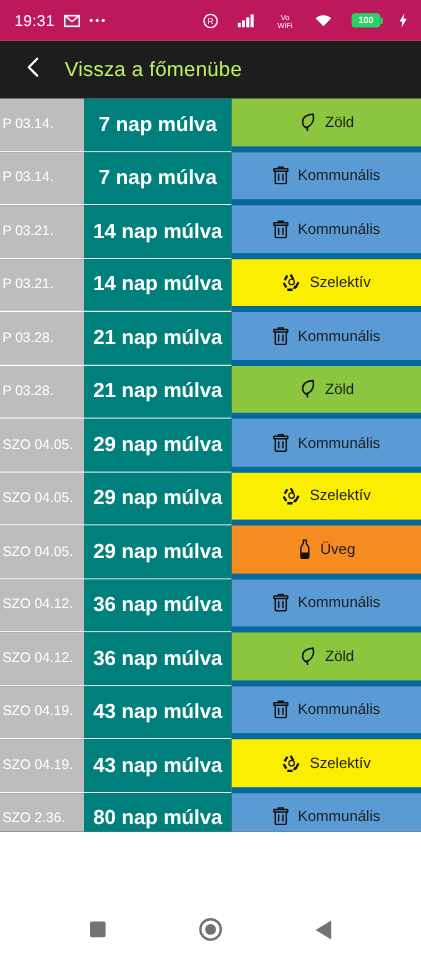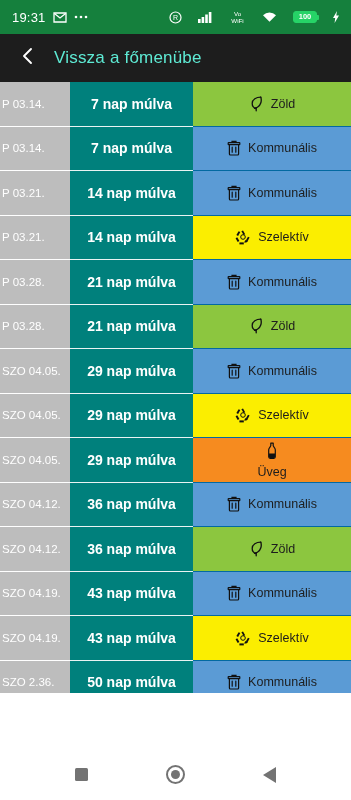--- a/index.html
+++ b/index.html
@@ -7,21 +7,21 @@
     width: 351px; height: 800px;
     font-family: "Liberation Sans", sans-serif;
     background: #ffffff;
     overflow: hidden;
   }
   #app { position: relative; width: 351px; height: 800px; }
 
   
   .statusbar {
     height: 34px; width: 100%;
-    background: #15803d;
+    background: #be185d;
     display: flex; align-items: center;
     padding: 0 12px;
     color: #ffffff;
     font-size: 12.5px;
   }
   .sb-left { display: flex; align-items: center; gap: 7px; }
   .sb-clock { font-size: 13px; letter-spacing: .2px; }
   .sb-right { margin-left: auto; display: flex; align-items: center; gap: 16px; }
   .ic { display: inline-flex; align-items: center; justify-content: center; }
   .ic svg { display: block; }
@@ -43,21 +43,21 @@
     background: #1d1d1d;
     display: flex; align-items: center;
     padding: 0 8px;
   }
   .backbtn {
     width: 40px; height: 40px;
     display: flex; align-items: center; justify-content: center;
     cursor: pointer;
   }
   .appbar-title {
-    color: #5eead4; font-size: 17px; letter-spacing: .2px;
+    color: #bef264; font-size: 17px; letter-spacing: .2px;
     margin-left: 6px;
   }
 
   
   .sectionbar {
     height: 38px; width: 100%;
     background: #00807c;
     display: flex; align-items: center;
     padding-left: 16px;
   }
@@ -87,31 +87,31 @@
     display: flex; align-items: center;
     padding-left: 2px;
     border-bottom: 1px solid #ffffff;
     white-space: nowrap;
     overflow: hidden;
   }
   .cell-when {
     width: 123px; flex: 0 0 123px;
     background: #00807c;
     color: #ffffff;
-    font-size: 14px; font-weight: bold;
+    font-size: 17px; font-weight: bold;
     display: flex; align-items: center; justify-content: center;
     border-bottom: 1px solid #e9f3f3;
   }
   .cell-type {
     flex: 1 1 auto;
     display: flex; align-items: center; justify-content: center;
     gap: 7px;
     font-size: 12.5px;
     color: #1d1d1d;
-    border-bottom: 1px solid #0369a1;
+    border-bottom: 5px solid #0369a1;
   }
   .cell-type .lbl { line-height: 1; }
   .type-icon { display: inline-flex; align-items: center; justify-content: center; }
   .type-icon svg { display: block; }
 
   
   .navbar {
     position: absolute; left: 0; bottom: 0;
     width: 100%; height: 51px;
     background: #ffffff;
@@ -329,21 +329,21 @@
               <path d="M11.3 13.6 9 13.6l1.5-2.6 2.4 1.3z" fill="#111"></path>
               <circle cx="8" cy="8" r="2.3" fill="none" stroke="#111" stroke-width="1"></circle>
             </svg>
           </span>
           <span class="lbl">Szelektív</span>
         </div>
       </div>
       <div class="row">
         <div class="cell-date">SZO 04.05.</div>
         <div class="cell-when">29 nap múlva</div>
-        <div class="cell-type" style="background: rgb(246, 139, 31); flex-direction: column;">
+        <div class="cell-type" style="background: rgb(246, 139, 31);">
           <span class="type-icon">
             <svg width="12" height="17" viewBox="0 0 12 17">
               <path d="M4.8 1.1h2.4v2.4c0 1.2 2.1 2.2 2.1 4.3v7c0 .9-.6 1.5-1.5 1.5H4.2c-.9 0-1.5-.6-1.5-1.5v-7c0-2.1 2.1-3.1 2.1-4.3z" fill="none" stroke="#111" stroke-width="1.2" stroke-linejoin="round"></path>
               <path d="M3 11.5h6v3.3c0 .9-.6 1.5-1.5 1.5H4.5c-.9 0-1.5-.6-1.5-1.5z" fill="#111"></path>
             </svg>
           </span>
           <span class="lbl">Üveg</span>
         </div>
       </div>
       <div class="row">
@@ -403,21 +403,21 @@
               <path d="M4.4 13.4h4.4v2H4.4z" fill="#111"></path>
               <path d="M11.3 13.6 9 13.6l1.5-2.6 2.4 1.3z" fill="#111"></path>
               <circle cx="8" cy="8" r="2.3" fill="none" stroke="#111" stroke-width="1"></circle>
             </svg>
           </span>
           <span class="lbl">Szelektív</span>
         </div>
       </div>
       <div class="row">
         <div class="cell-date">SZO 2.36.</div>
-        <div class="cell-when">50 nap múlva</div>
+        <div class="cell-when">80 nap múlva</div>
         <div class="cell-type" style="background: rgb(91, 155, 213);">
           <span class="type-icon">
             <svg width="14" height="16" viewBox="0 0 14 16">
               <rect x="1.2" y="2.6" width="11.6" height="2.1" rx="0.4" fill="none" stroke="#111" stroke-width="1.2"></rect>
               <path d="M5 2.6V1.3h4v1.3" fill="none" stroke="#111" stroke-width="1.2"></path>
               <path d="M2.4 4.9v9.1c0 .6.4 1 1 1h7.2c.6 0 1-.4 1-1V4.9" fill="none" stroke="#111" stroke-width="1.2"></path>
               <path d="M5.2 7.2v5M8.8 7.2v5" fill="none" stroke="#111" stroke-width="1.2" stroke-linecap="round"></path>
             </svg>
           </span>
           <span class="lbl">Kommunális</span>

